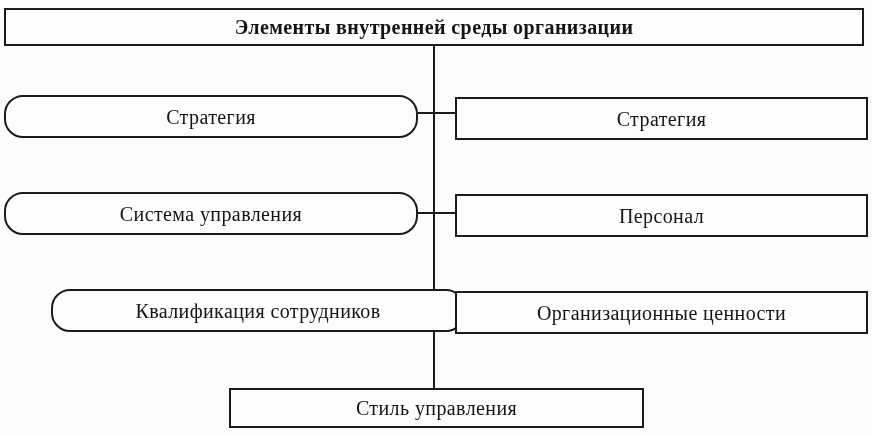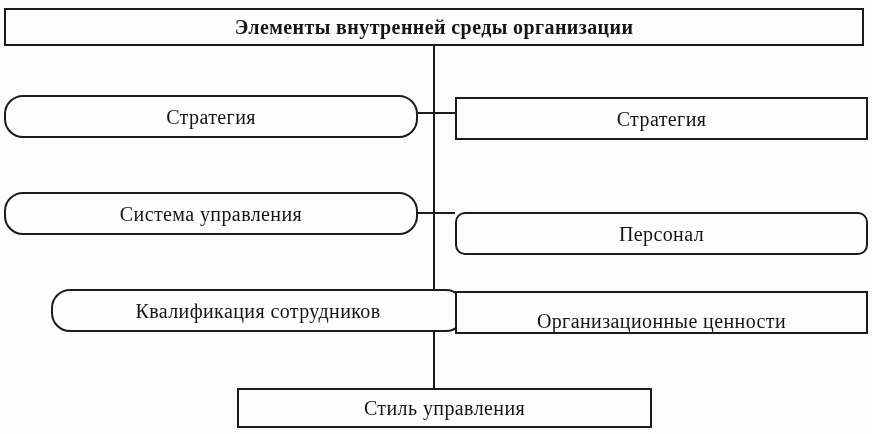--- a/index.html
+++ b/index.html
@@ -36,24 +36,24 @@
     height: 38px;
     font-weight: bold;
     font-size: 20px;
   }
   .left-box  { left: 4px;   width: 414px; height: 43px; border-radius: 19px; }
   .right-box { left: 455px; width: 413px; height: 43px; }
   .l1 { top: 95px; }
   .l2 { top: 192px; }
   .l3 { top: 289px; margin-left: 47px; }
   .r1 { top: 97px; }
-  .r2 { top: 212px; border-radius: 10px; }
-  .r3 { top: 291px; align-items: flex-end; }
+  .r2 { top: 194px; }
+  .r3 { top: 291px; }
   .bottom-box {
-    left: 237px;
+    left: 229px;
     top: 388px;
     width: 415px;
     height: 40px;
   }
   .vline {
     position: absolute;
     left: 433px;
     top: 46px;
     width: 2px;
     height: 342px;

